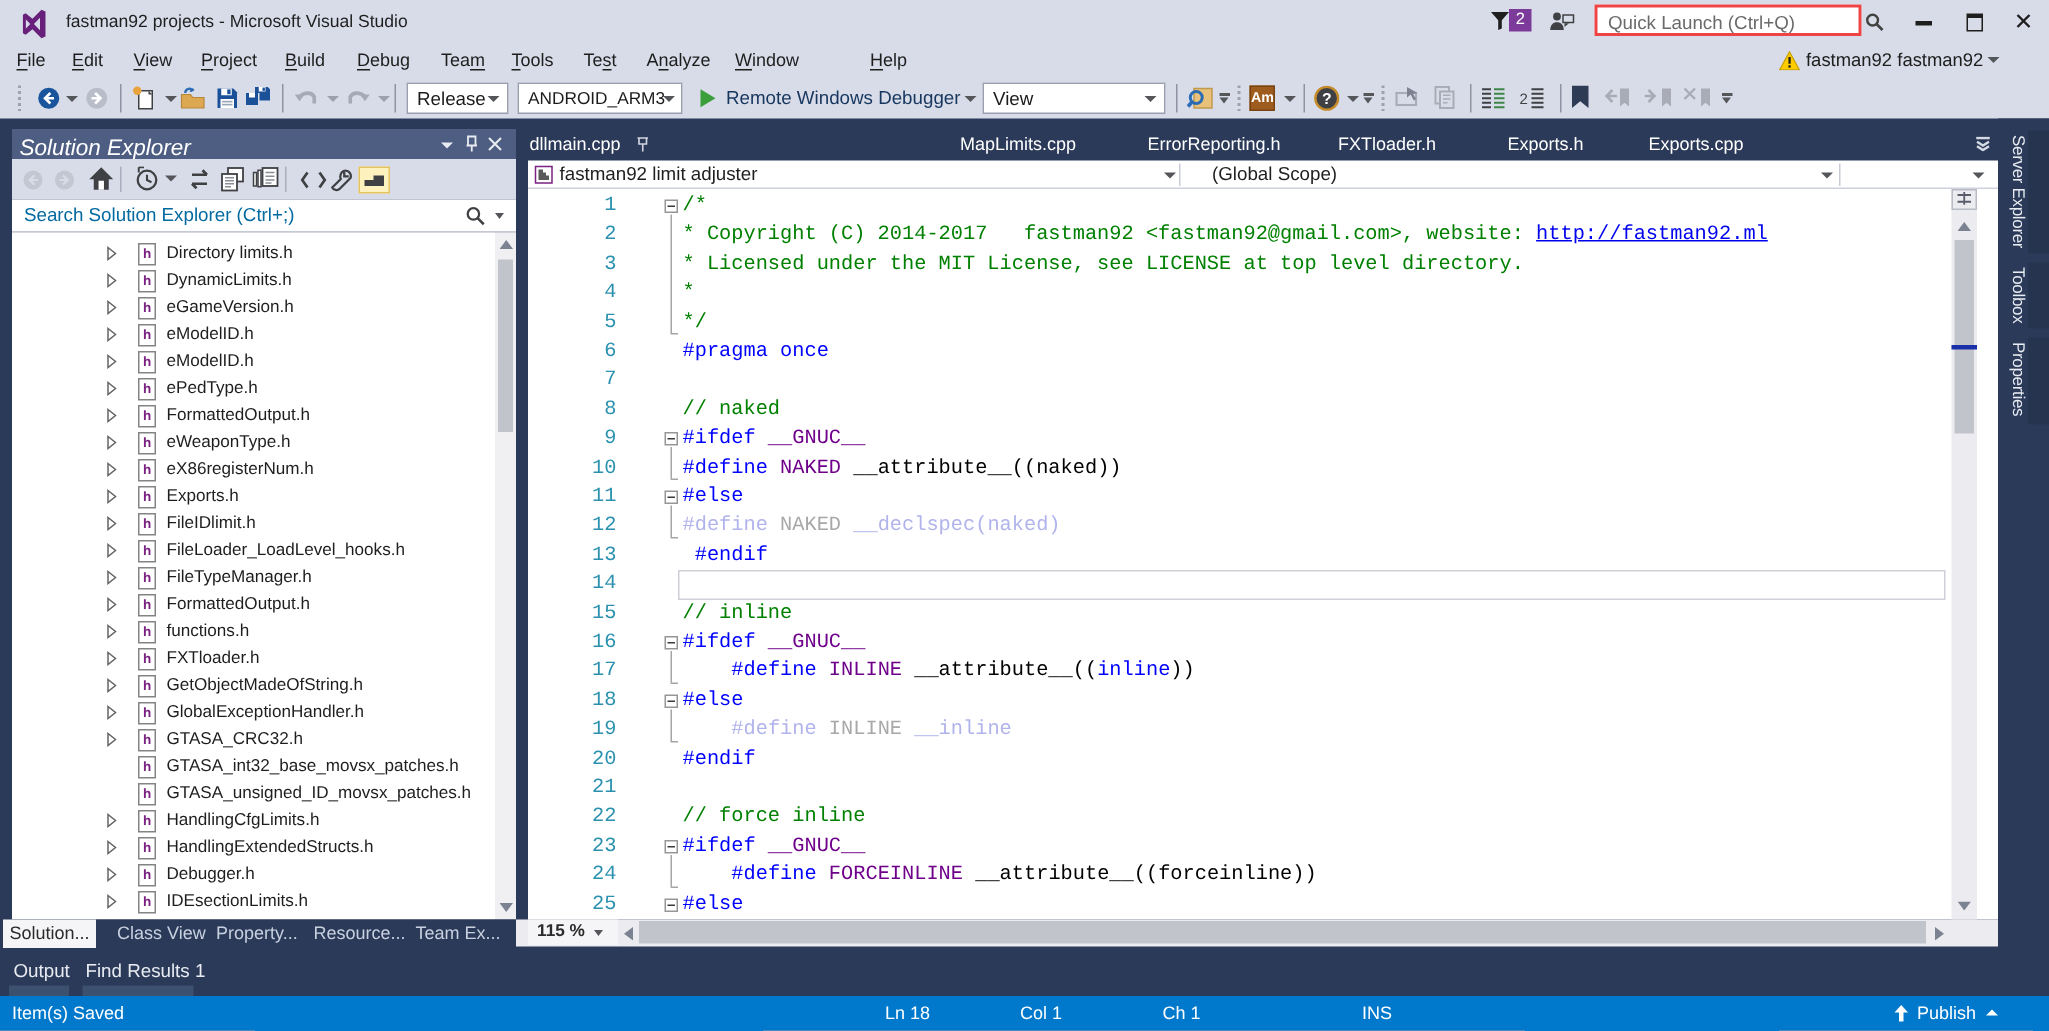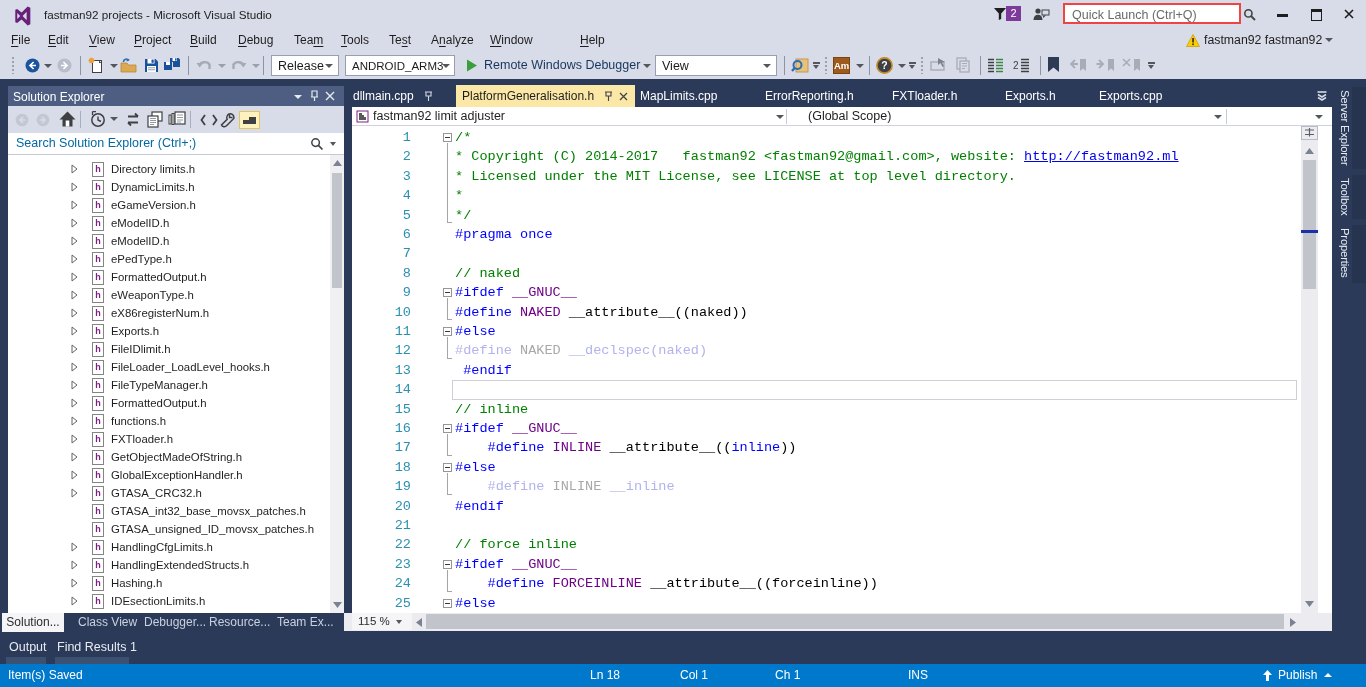--- a/index.html
+++ b/index.html
@@ -15,21 +15,21 @@
 
 .combo{position:absolute;background:#fff;border:1px solid #999EB1;box-sizing:border-box;font-size:12.5px;color:#1b1b1b;}
 .combo .tx{position:absolute;left:6px;top:50%;transform:translateY(-50%);white-space:nowrap;}
 .car{position:absolute;width:0;height:0;border-left:4px solid transparent;border-right:4px solid transparent;border-top:4px solid #55565A;}
 .sep{position:absolute;width:1px;background:#8E93A4;}
 .grip{width:4px;height:17px;background-image:repeating-linear-gradient(to bottom,#9CA1B0 0,#9CA1B0 2px,transparent 2px,transparent 4px);background-size:2px 100%;background-repeat:no-repeat;background-position:1px 0;}
 .ovf{width:8px;height:7px;}
 .ovf::before{content:"";position:absolute;left:0;top:0;width:7px;height:1.5px;background:#55565A;}
 .ovf::after{content:"";position:absolute;left:0;top:3px;width:0;height:0;border-left:3.5px solid transparent;border-right:3.5px solid transparent;border-top:4px solid #55565A;}
 
-#sehead{left:8px;top:86px;width:336px;height:20px;background:#4D5E82;color:#fff;font-size:12px;}
+#sehead{left:8px;top:86px;width:336px;height:20px;background:#4D5E82;color:#fff;font-size:15px;font-style:italic;}
 #setools{left:8px;top:106px;width:336px;height:27px;background:#D8DCE9;}
 #sesearch{left:8px;top:133px;width:336px;height:22px;background:#fff;border-bottom:1px solid #C5C9D4;box-sizing:border-box;}
 #setree{left:8px;top:155px;width:322px;height:458px;background:#fff;overflow:hidden;}
 .trow{position:absolute;left:0;height:18px;width:322px;font-size:11.4px;color:#1E1E1E;}
 .tri{position:absolute;left:63px;top:4px;}
 .fico{position:absolute;left:84px;top:2px;width:10px;height:13px;border:1px solid #848484;background:#fff;font-size:9px;font-weight:bold;color:#7A2182;text-align:center;line-height:13px;}
 .fnm{position:absolute;left:103px;top:3px;white-space:nowrap;}
 #setreesb{left:330px;top:155px;width:14px;height:458px;background:#F0F0F2;}
 
 #setabs{left:0px;top:613px;width:344px;height:19px;background:#2B3A58;font-size:12px;}
@@ -454,21 +454,21 @@
         <path d="M1 1 L6 5 L1 9 Z" fill="none" stroke="#646464" stroke-width="1"></path>
       </svg>
       <span class="fico">h</span>
       <span class="fnm">HandlingExtendedStructs.h</span>
     </div>
  <div class="trow" style="top:419px">
       <svg class="tri" width="7" height="10" viewBox="0 0 7 10">
         <path d="M1 1 L6 5 L1 9 Z" fill="none" stroke="#646464" stroke-width="1"></path>
       </svg>
       <span class="fico">h</span>
-      <span class="fnm">Hashing.h</span>
+      <span class="fnm">Debugger.h</span>
     </div>
  <div class="trow" style="top:437px">
       <svg class="tri" width="7" height="10" viewBox="0 0 7 10">
         <path d="M1 1 L6 5 L1 9 Z" fill="none" stroke="#646464" stroke-width="1"></path>
       </svg>
       <span class="fico">h</span>
       <span class="fnm">IDEsectionLimits.h</span>
     </div>
 </div>
 <div class="abs" id="setreesb">
@@ -476,38 +476,29 @@
       <path d="M4.5 0 L9 6 L0 6 Z" fill="#7B8292"></path>
     </svg>
  <div class="abs" style="left:2px;top:18px;width:10px;height:115px;background:#C2C4CC;"></div>
  <svg class="abs" style="left:3px;top:447px" width="9" height="6" viewBox="0 0 9 6">
       <path d="M4.5 6 L9 0 L0 0 Z" fill="#7B8292"></path>
     </svg>
 </div>
 <div class="abs" id="setabs">
  <div class="abs" style="left:2px;top:0;width:62px;height:19px;background:#F5F5F7;color:#2B2B2B;font-size:12px;line-height:19px;text-align:center;">Solution...</div>
  <span class="btab" style="left:78px;">Class View</span>
- <span class="btab" style="left:144px;">Debugger...</span>
+ <span class="btab" style="left:144px;">Property...</span>
  <span class="btab" style="left:209px;">Resource...</span>
  <span class="btab" style="left:277px;">Team Ex...</span>
 </div>
 <div class="abs" id="tabbar">
  <span class="etab" style="left:9px;">dllmain.cpp</span>
  <svg class="abs" style="left:80px;top:6px" width="11" height="11" viewBox="0 0 11 11">
       <path d="M1 4 L5 4 L5 9 L1 9 Z M5 6.5 L10 6.5 M1 3 L1 10" stroke="#D0D5E0" stroke-width="1.1" fill="none" transform="rotate(90 5.5 5.5)"></path>
     </svg>
- <div class="abs" style="left:112px;top:0;width:179px;height:22px;background:#FBE8A6;">
-  <span class="etab" style="left:6px;color:#1E1E1E;">PlatformGeneralisation.h</span>
-  <svg class="abs" style="left:146px;top:6px" width="11" height="11" viewBox="0 0 11 11">
-        <path d="M4 1 L4 5 L9 5 L9 1 Z M6.5 5 L6.5 10 M3 1 L10 1" stroke="#42424D" stroke-width="1.1" fill="none"></path>
-      </svg>
-  <svg class="abs" style="left:163px;top:7px" width="9" height="9" viewBox="0 0 9 9">
-        <path d="M1 1 L8 8 M8 1 L1 8" stroke="#42424D" stroke-width="1.3"></path>
-      </svg>
- </div>
  <span class="etab" style="left:296px;">MapLimits.cpp</span>
  <span class="etab" style="left:421px;">ErrorReporting.h</span>
  <span class="etab" style="left:548px;">FXTloader.h</span>
  <span class="etab" style="left:661px;">Exports.h</span>
  <span class="etab" style="left:755px;">Exports.cpp</span>
  <svg class="abs" style="left:973px;top:6px" width="10" height="10" viewBox="0 0 10 10">
       <path d="M0.5 1 L9.5 1" stroke="#D5DAE5" stroke-width="1.6"></path>
       <path d="M1 3.5 L5 6 L9 3.5" fill="none" stroke="#D5DAE5" stroke-width="1.6"></path>
       <path d="M1 6.5 L5 9 L9 6.5" fill="none" stroke="#D5DAE5" stroke-width="1.6"></path>
     </svg>
@@ -608,21 +599,21 @@
       <path d="M4.5 0 L9 6 L0 6 Z" fill="#7B8292"></path>
     </svg>
  <div class="abs" style="left:2px;top:32px;width:13px;height:129px;background:#C2C4CC;"></div>
  <div class="abs" style="left:0px;top:102px;width:17px;height:3px;background:#1B2FA8;"></div>
  <svg class="abs" style="left:4px;top:473px" width="9" height="6" viewBox="0 0 9 6">
       <path d="M4.5 6 L9 0 L0 0 Z" fill="#7B8292"></path>
     </svg>
 </div>
 <div class="abs" id="hscroll">
  <div class="abs" style="left:8px;top:0px;width:60px;height:17px;background:#F5F5F7;font-size:11.5px;color:#2B2B2B;">
-      <span class="abs" style="left:6px;top:2px;">115 %</span>
+      <span class="abs" style="left:6px;top:2px;font-weight:bold;">115 %</span>
       <span class="car" style="left:44px;top:7px;border-left-width:3.5px;border-right-width:3.5px;"></span>
     </div>
  <svg class="abs" style="left:72px;top:5px" width="6" height="9" viewBox="0 0 6 9">
       <path d="M6 0 L0 4.5 L6 9 Z" fill="#7B8292"></path>
     </svg>
  <div class="abs" style="left:82px;top:1px;width:858px;height:15px;background:#C2C4CC;"></div>
  <svg class="abs" style="left:946px;top:5px" width="6" height="9" viewBox="0 0 6 9">
       <path d="M0 0 L6 4.5 L0 9 Z" fill="#7B8292"></path>
     </svg>
 </div>

